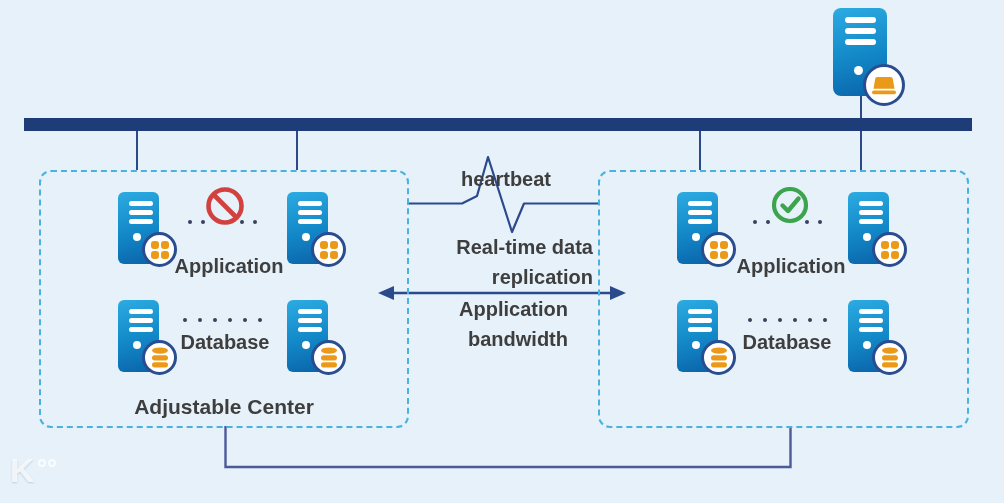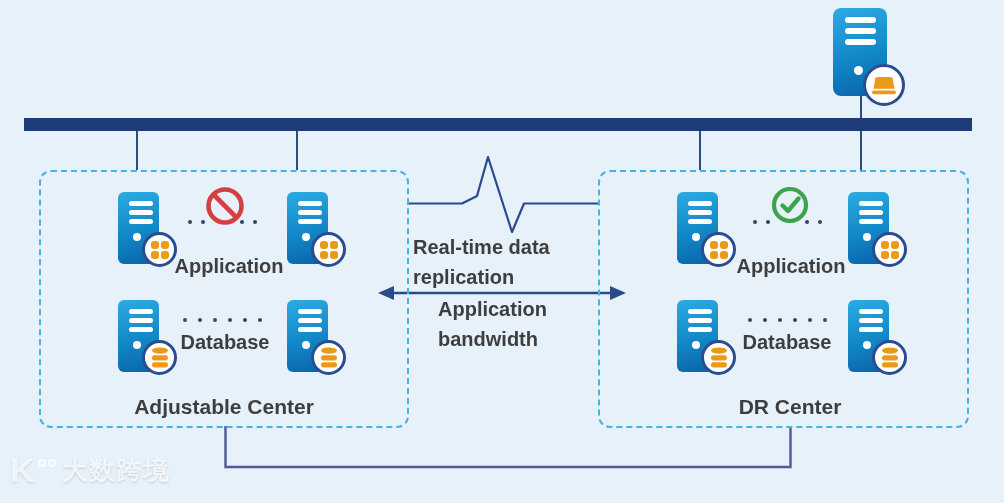--- a/index.html
+++ b/index.html
@@ -34,21 +34,21 @@
   
   .status-svg{position:absolute;z-index:3;}
   .dots{position:absolute;display:flex;gap:9px;z-index:3;}
   .dots i{width:4px;height:4px;border-radius:50%;background:#38425f;}
   .dots.wide{gap:11px;}
 
   
   .lbl{position:absolute;transform:translateX(-50%);color:#3e3e3e;font-weight:bold;
        font-size:20px;white-space:nowrap;z-index:4;}
   .lbl.title{font-size:21px;}
-  .lbl.wrap{white-space:normal;text-align:left;line-height:30px;transform:translateX(-50%);}
+  .lbl.wrap{white-space:normal;text-align:right;line-height:30px;transform:translateX(-50%);}
 
   
   .watermark{position:absolute;left:10px;top:453px;display:flex;align-items:center;gap:5px;z-index:5;
              color:rgba(255,255,255,0.78);text-shadow:0 1px 2px rgba(120,140,160,0.35);}
   .wm-k{font-size:34px;font-weight:bold;line-height:34px;}
   .wm-rings{display:flex;gap:2px;margin:-14px 2px 0 -2px;}
   .wm-rings i{width:8px;height:8px;border:2.5px solid rgba(255,255,255,0.78);border-radius:50%;box-sizing:border-box;}
   .wm-text{font-size:25px;font-weight:bold;letter-spacing:2px;}
 </style>
 </head>
@@ -268,27 +268,26 @@
       <i></i>
       <i></i>
     </div>
 
   <div class="lbl" style="left:229px;top:255px">Application</div>
   <div class="lbl" style="left:225px;top:331px">Database</div>
   <div class="lbl title" style="left:224px;top:395px">Adjustable Center</div>
 
   <div class="lbl" style="left:791px;top:255px">Application</div>
   <div class="lbl" style="left:787px;top:331px">Database</div>
-  <div class="lbl title" style="left:790px;top:395px">DR Center</div>
-
+
+  <div class="lbl" style="left:506px;top:168px">heartbeat</div>
   <div class="lbl wrap" style="left:503px;top:232px;width:180px">Real-time data replication</div>
   <div class="lbl wrap" style="left:503px;top:294px;width:130px">Application bandwidth</div>
 
   <div class="watermark">
     <span class="wm-k">K</span>
     <span class="wm-rings">
         <i></i>
         <i></i>
       </span>
-    <span class="wm-text">大数跨境</span>
   </div>
 
 </div>
 
 </body></html>

